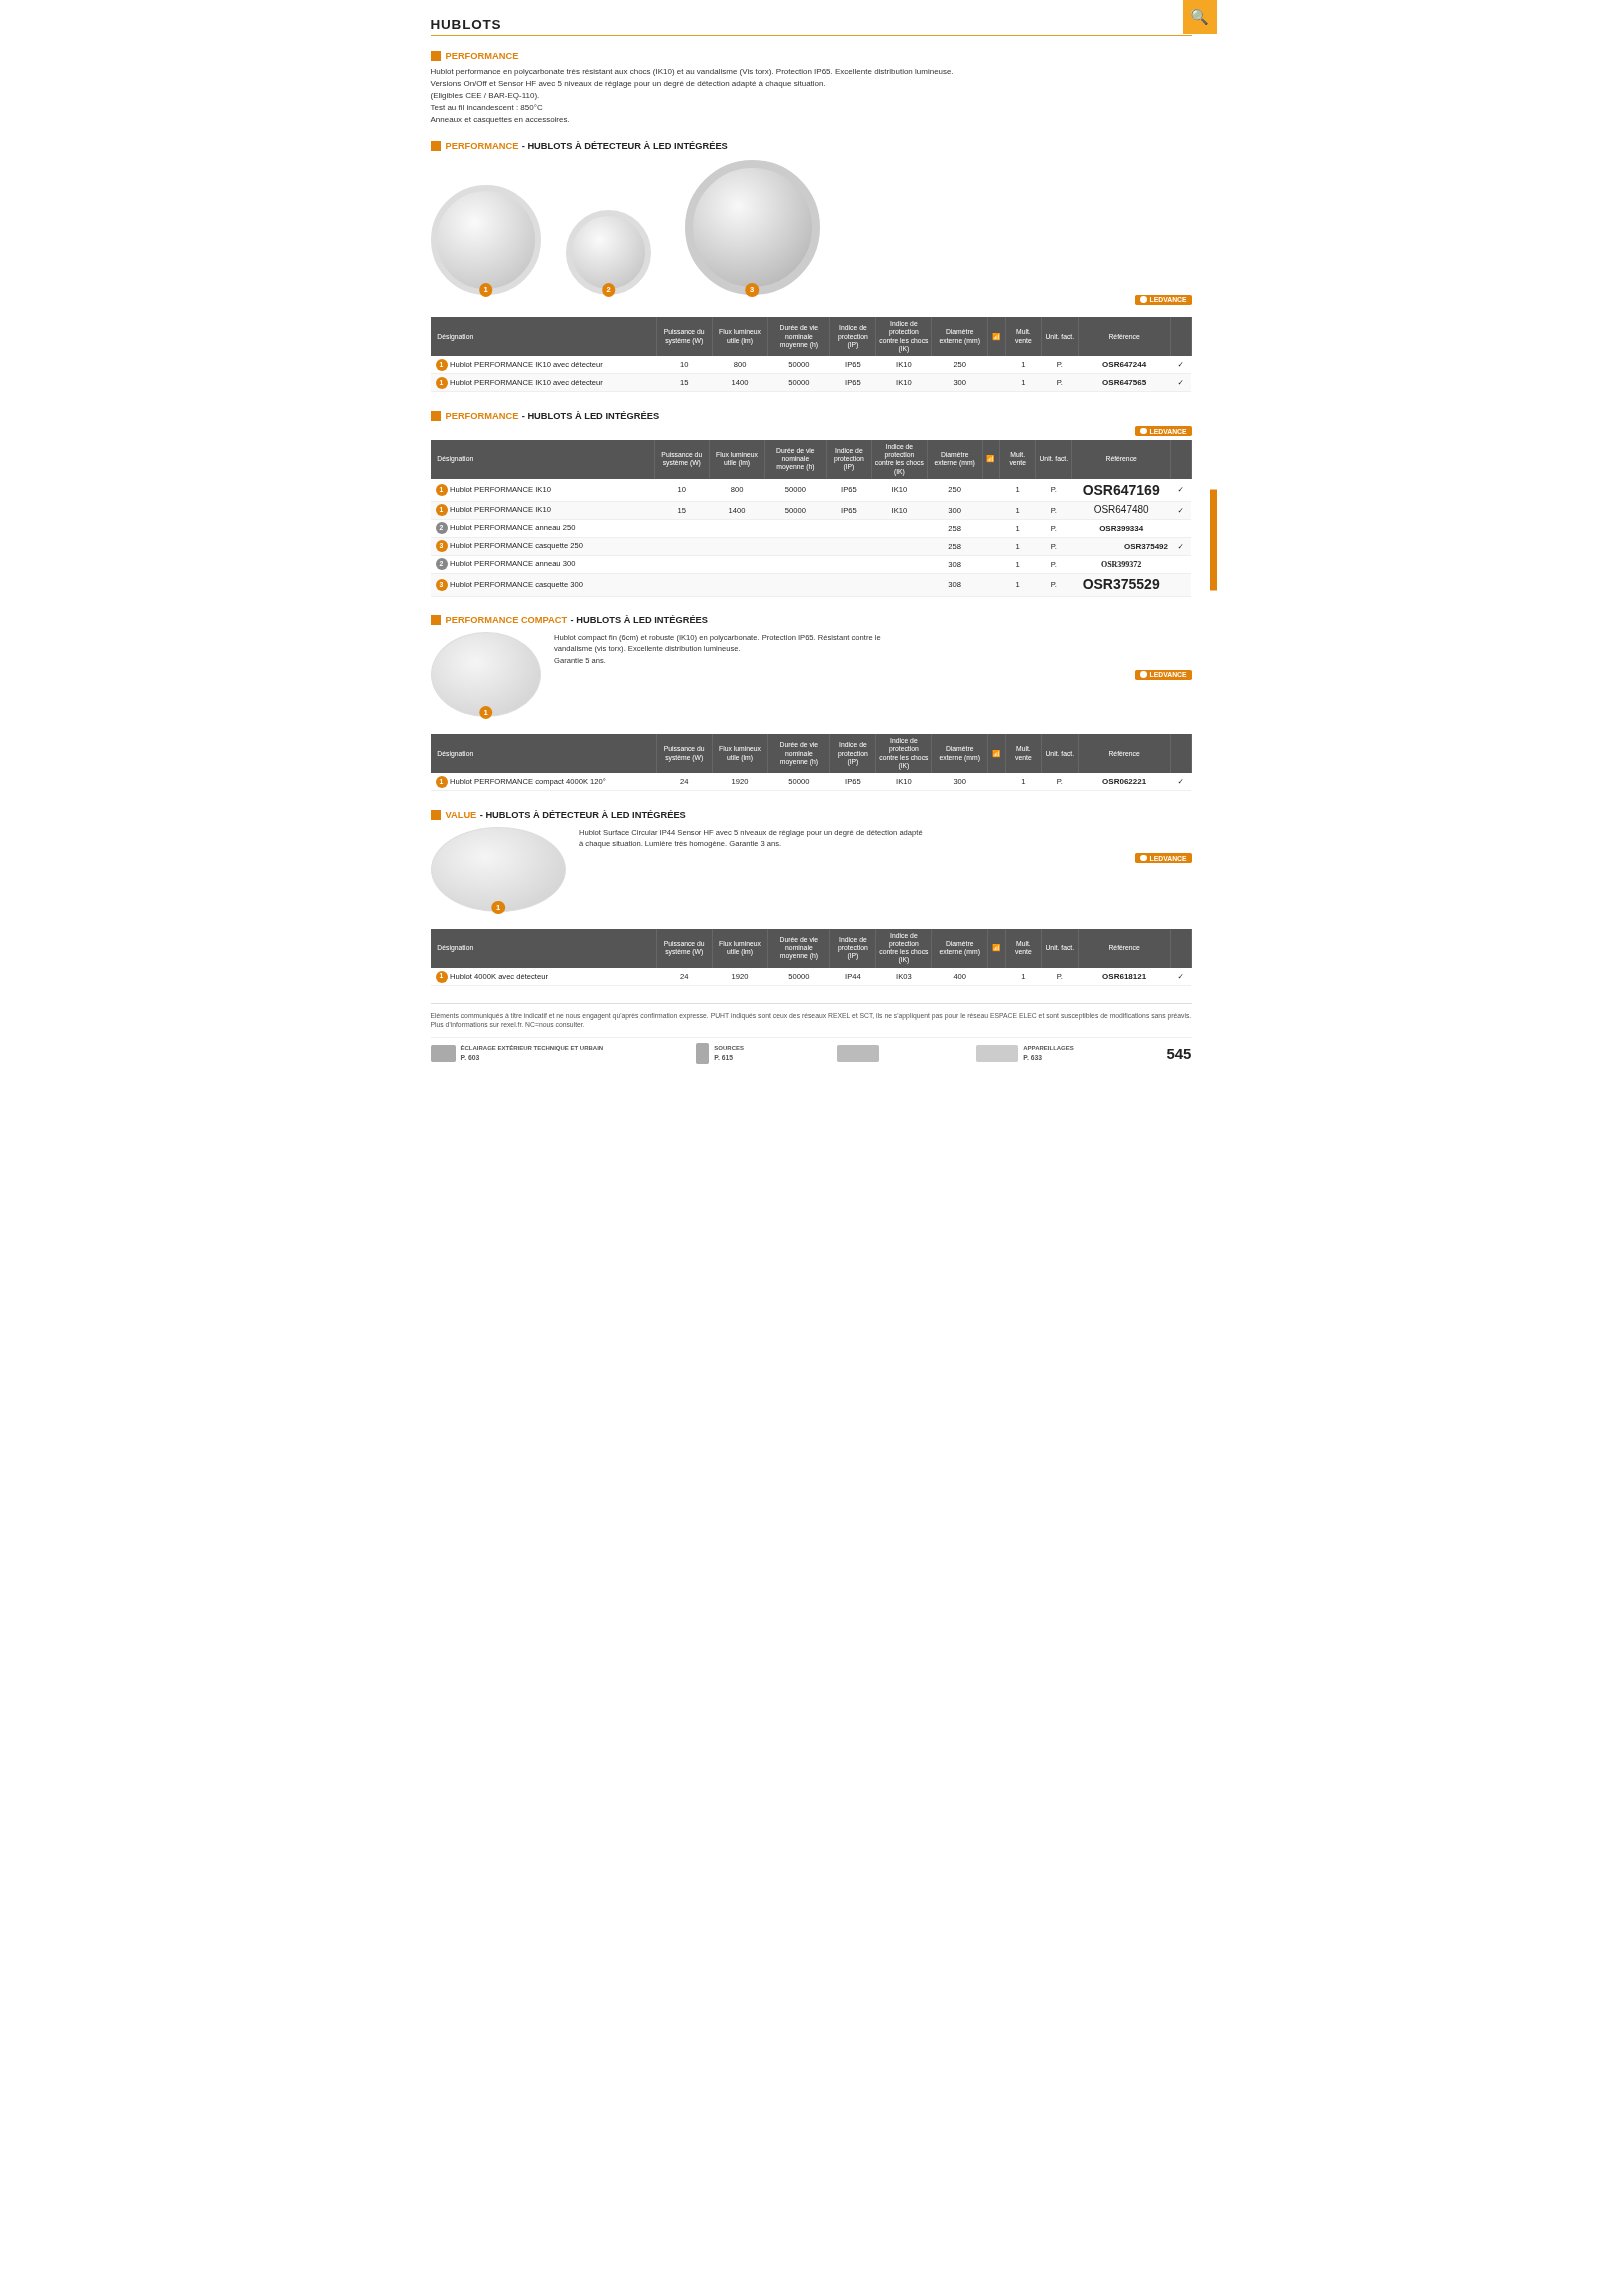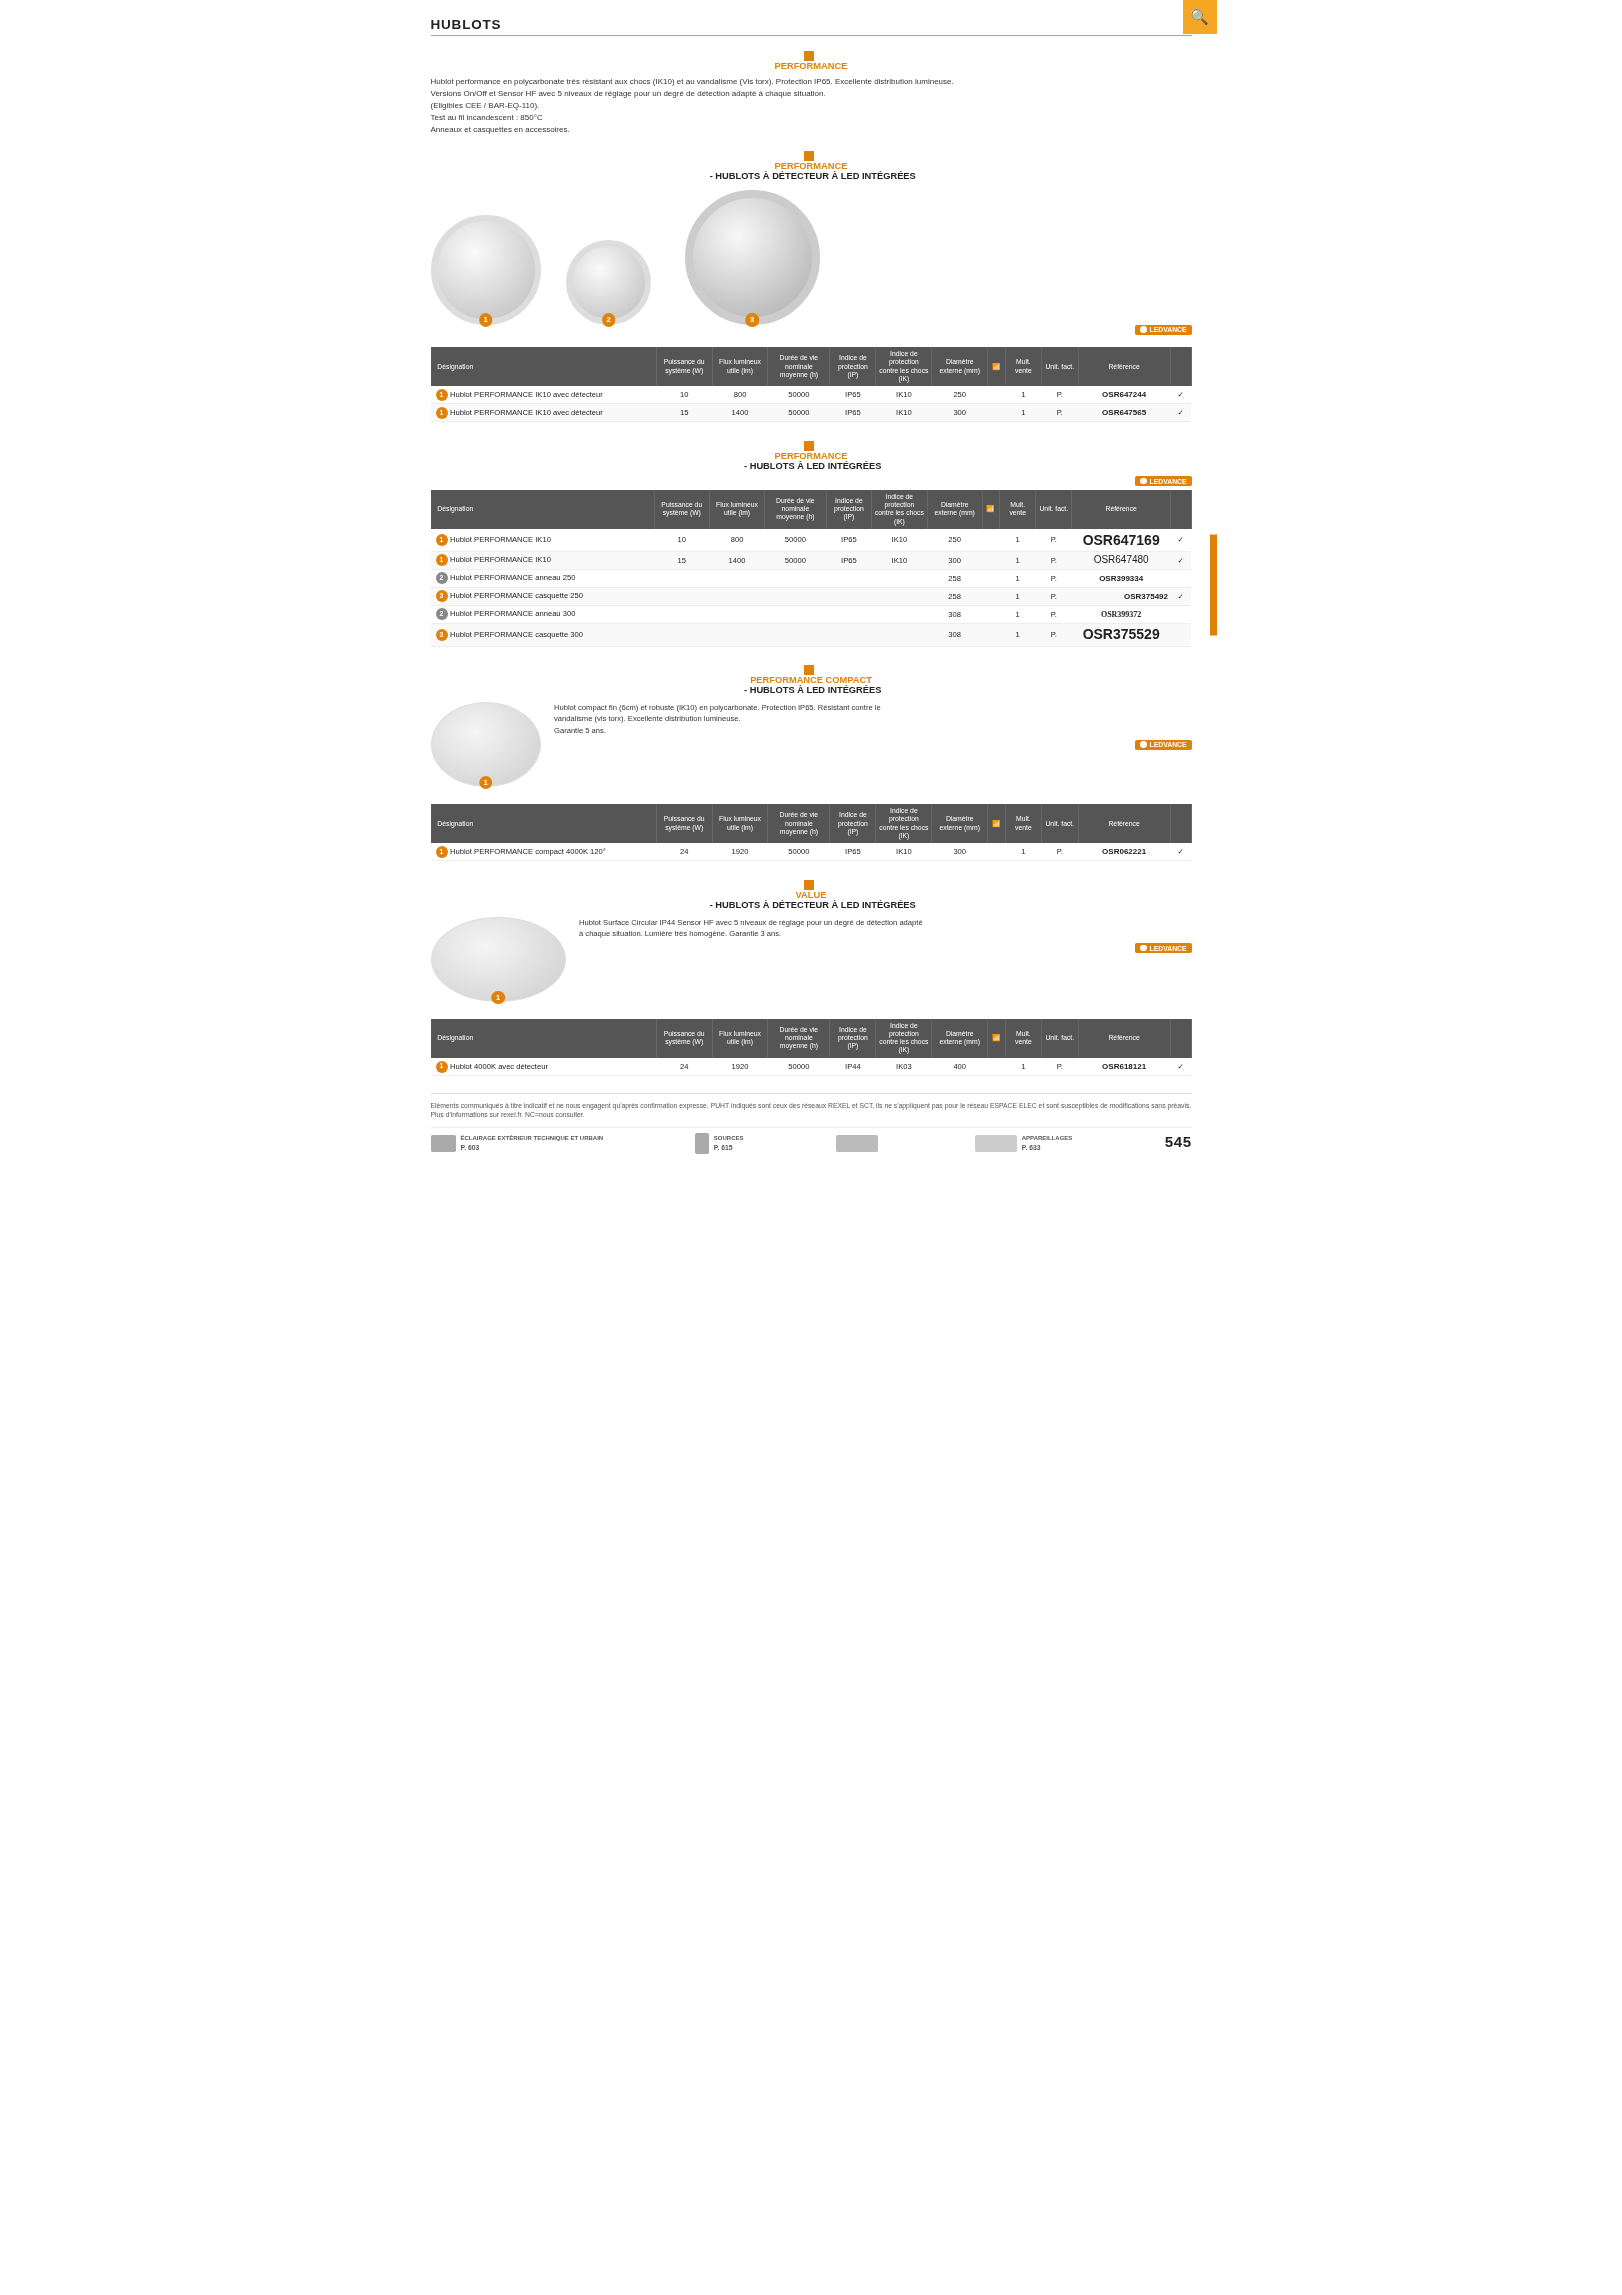--- a/index.html
+++ b/index.html
@@ -46,21 +46,20 @@
     }
 
     
     .section-header {
       display: flex;
       align-items: center;
       margin: 15px 0 5px 0;
       font-size: 9.3px;
       font-weight: bold;
       text-transform: uppercase;
-      flex-direction: column;
     }
     .section-header .orange-bar {
       width: 10px;
       height: 10px;
       background: #e0820a;
       margin-right: 5px;
       flex-shrink: 0;
     }
     .section-header .title-orange {
       color: #e0820a;
@@ -210,21 +209,20 @@
       width: 25px;
       height: 17px;
       background: #ddd;
       border-radius: 1.7px;
     }
     .page-number {
       font-size: 12px;
       font-weight: bold;
       color: #222;
       text-align: right;
-      font-family: Liberation Mono, monospace;
     }
 
     
     .compact-desc-row {
       display: flex;
       gap: 13.5px;
       align-items: flex-start;
       margin: 6.8px 0 3.4px 0;
     }
     .compact-img {

